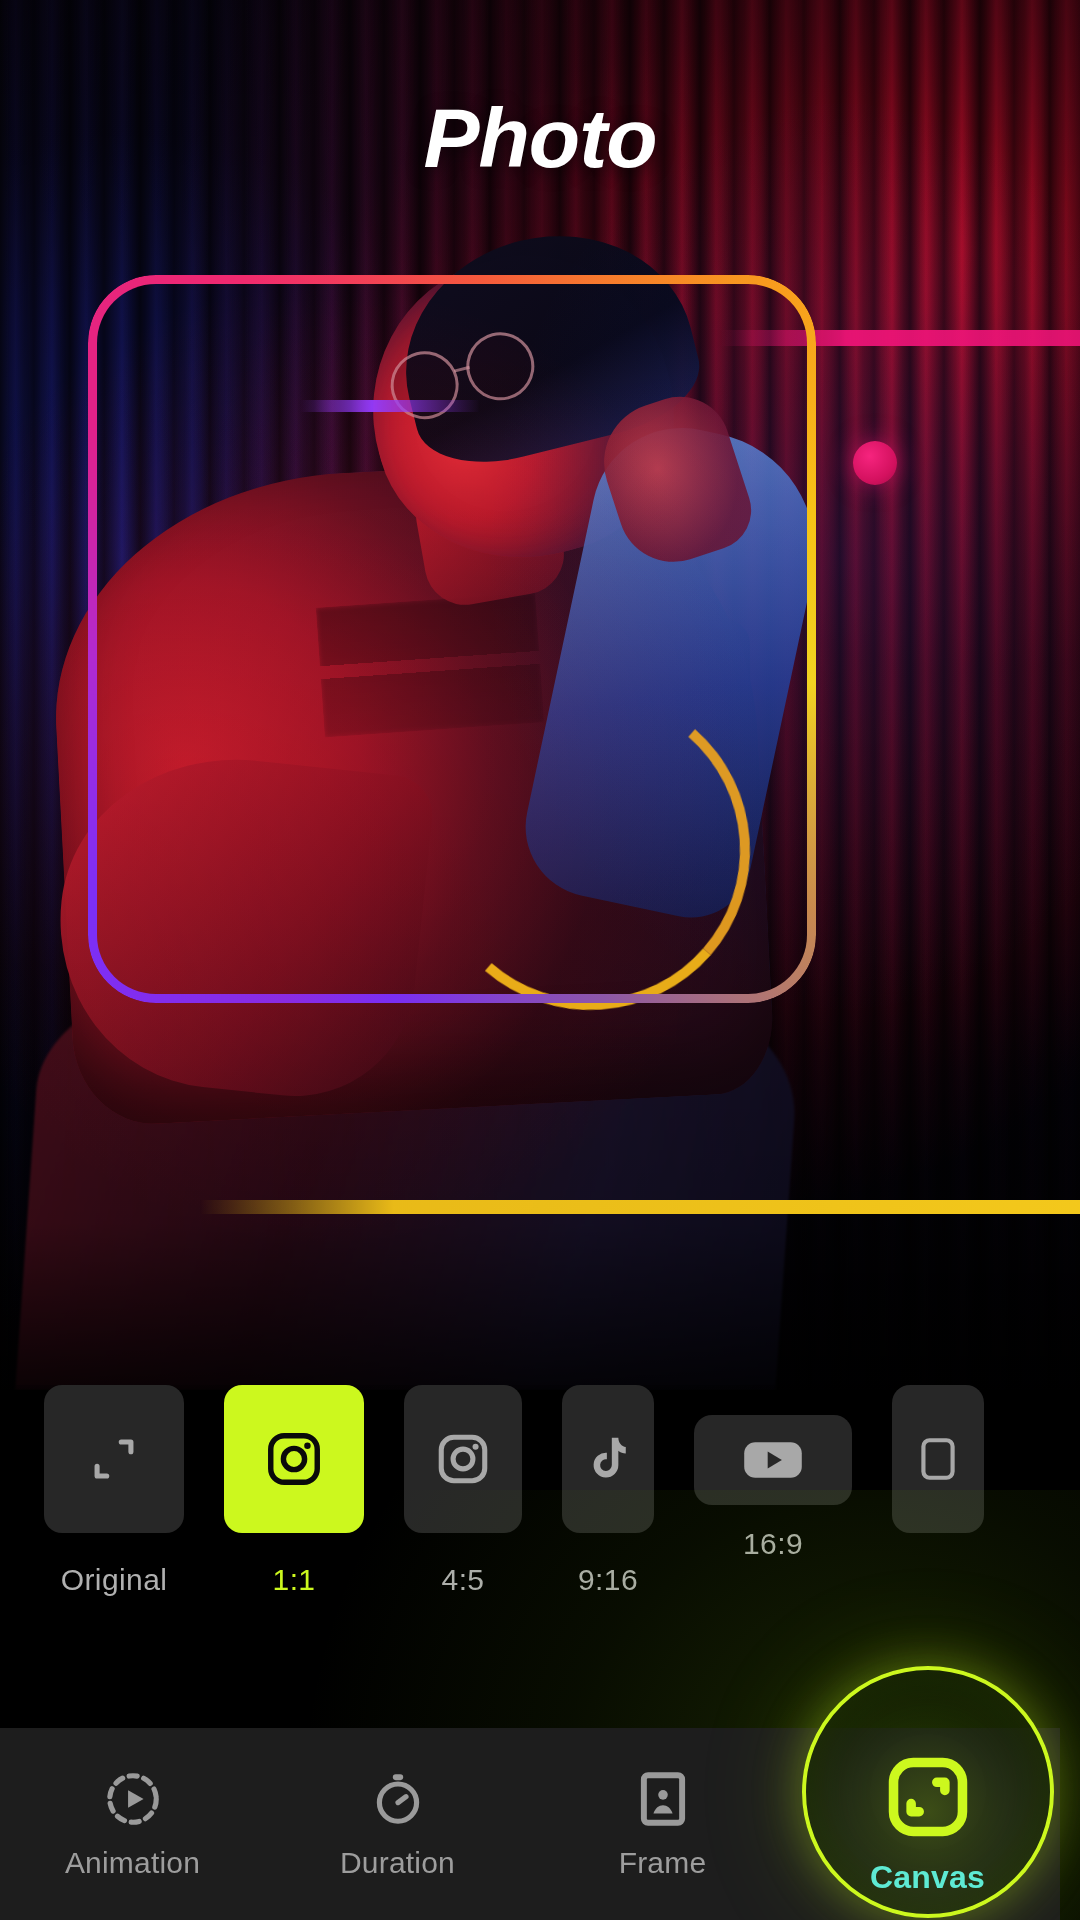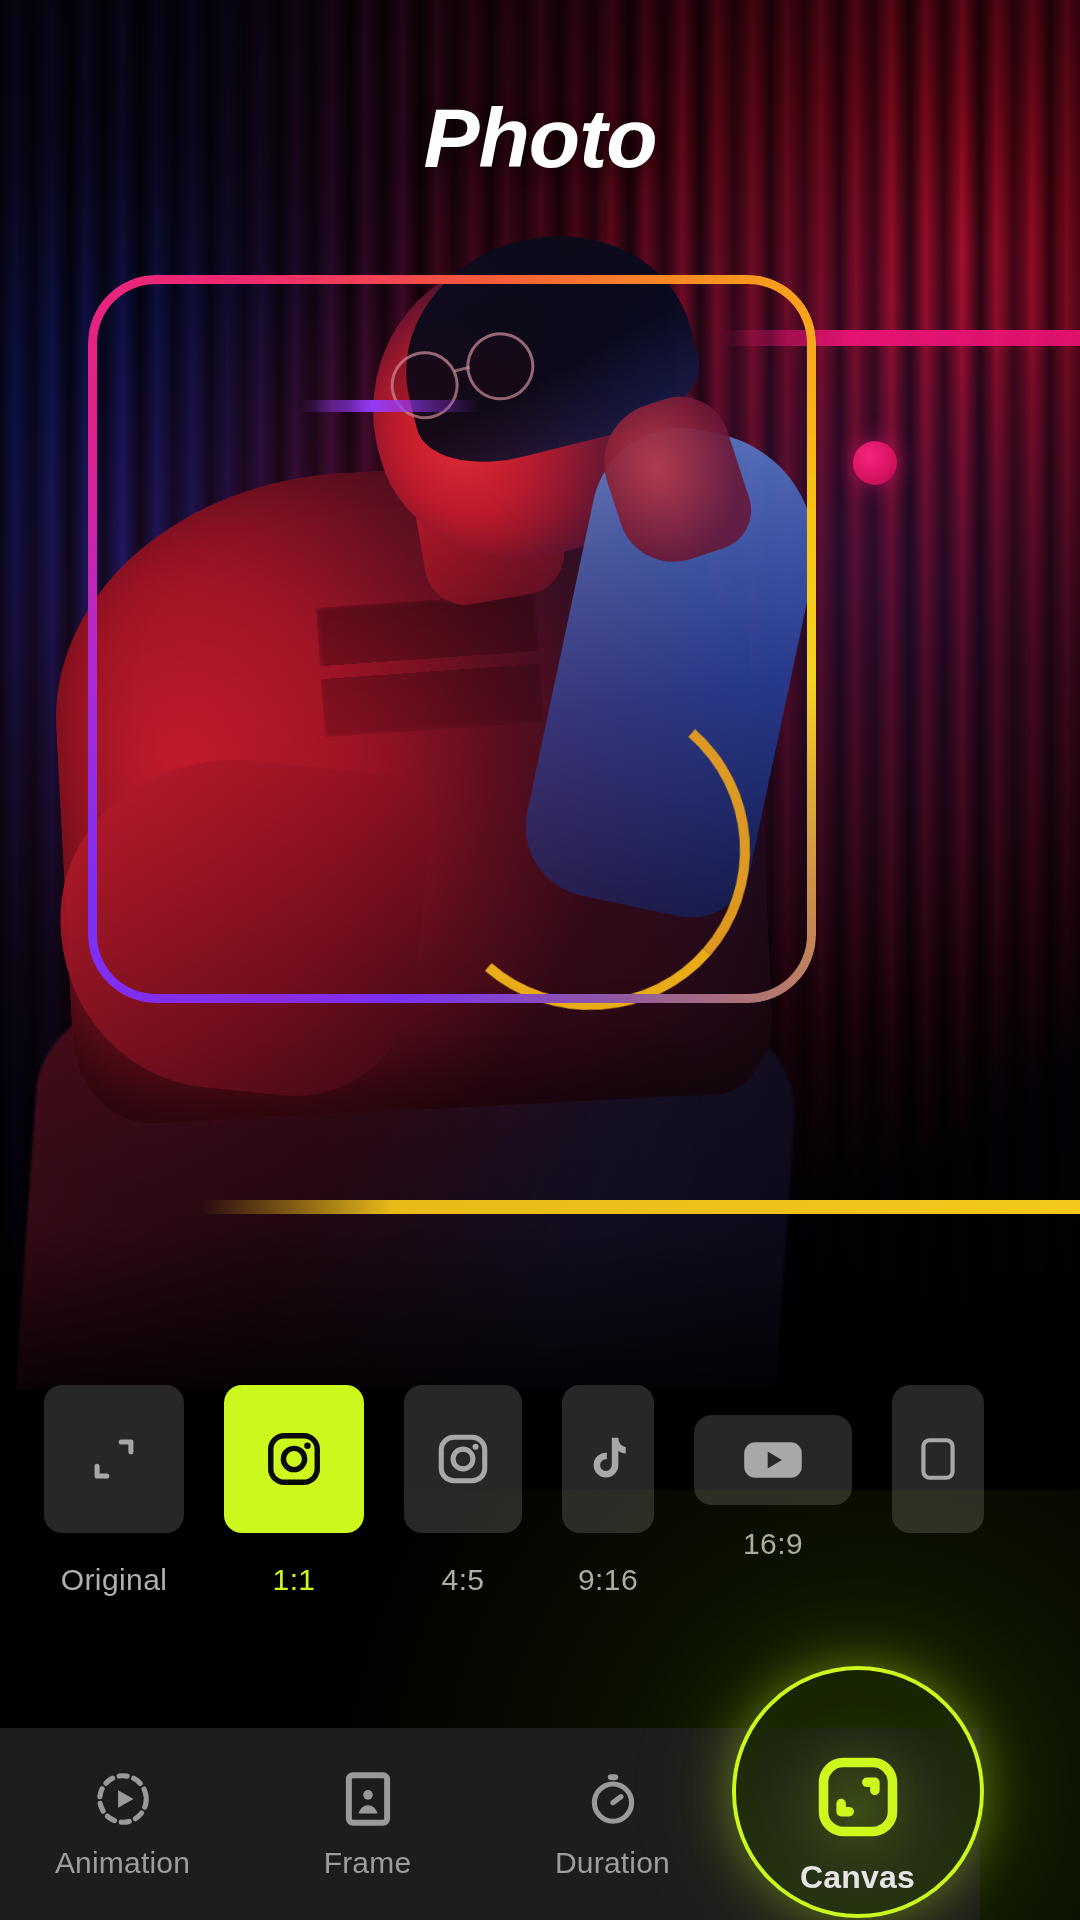--- a/index.html
+++ b/index.html
@@ -300,21 +300,21 @@
     letter-spacing:0.4px;
     white-space:nowrap;
   }
   .ratio-item.selected .ratio-label { color:#ccf81e; }
   .ratio-item.t16 .ratio-label { margin-top:22px; }
 
   
   .bottom-nav {
     position:absolute;
     left:0; bottom:0;
-    width:980px; height:192px;
+    width:1060px; height:192px;
     background:#1d1d1d;
     display:flex;
     align-items:flex-end;
     z-index:9;
   }
   .nav-item {
     flex:1 1 0;
     height:192px;
     display:flex;
     flex-direction:column;
@@ -327,21 +327,21 @@
   .nav-label {
     font-size:30px;
     color:#9d9d9d;
     letter-spacing:0.2px;
     white-space:nowrap;
   }
   .nav-icon { width:62px; height:62px; display:block; }
 
   
   .nav-item.active { color:#ccf81e; }
-  .nav-item.active .nav-label { color:#e5e5e5; font-weight:bold; }
+  .nav-item.active .nav-label { color:#5eead4; font-weight:bold; }
   .nav-fab {
     position:absolute;
     left:50%; top:-62px;
     transform:translateX(-50%);
     width:252px; height:252px;
     border-radius:50%;
     border:4px solid #ccf81e;
     background:radial-gradient(circle at 50% 58%, rgba(120,170,10,0.34) 0%, rgba(50,80,6,0.30) 42%, rgba(10,16,4,0.92) 78%, rgba(6,10,2,0.98) 100%);
     box-shadow:
       0 0 48px rgba(204,248,30,0.34),
@@ -474,34 +474,34 @@
       <svg class="nav-icon" viewBox="0 0 24 24" fill="none">
         <circle cx="12" cy="12" r="9" stroke="currentColor" stroke-width="2" stroke-dasharray="3.2 2.6" stroke-linecap="round"></circle>
         <path d="M10.1 8.6l6 3.4-6 3.4z" fill="currentColor"></path>
       </svg>
       <div class="nav-label">Animation</div>
     </div>
 
 
     <div class="nav-item">
       <svg class="nav-icon" viewBox="0 0 24 24" fill="none">
+        <circle cx="12" cy="13.4" r="7.2" stroke="currentColor" stroke-width="2"></circle>
+        <rect x="10" y="2.4" width="4" height="2.3" rx="1.1" fill="currentColor"></rect>
+        <path d="M12 13.4l3.1-2.3" stroke="currentColor" stroke-width="2" stroke-linecap="round"></path>
+      </svg>
+      <div class="nav-label">Duration</div>
+    </div>
+
+    <div class="nav-item">
+      <svg class="nav-icon" viewBox="0 0 24 24" fill="none">
         <rect x="4.6" y="2.8" width="14.8" height="18.4" rx="1.6" stroke="currentColor" stroke-width="2.3"></rect>
         <circle cx="12" cy="10.4" r="1.85" fill="currentColor"></circle>
         <path d="M8.3 17.6c.7-2.1 2.1-3.2 3.7-3.2s3 1.1 3.7 3.2z" fill="currentColor"></path>
       </svg>
       <div class="nav-label">Frame</div>
-    </div>
-
-    <div class="nav-item">
-      <svg class="nav-icon" viewBox="0 0 24 24" fill="none">
-        <circle cx="12" cy="13.4" r="7.2" stroke="currentColor" stroke-width="2"></circle>
-        <rect x="10" y="2.4" width="4" height="2.3" rx="1.1" fill="currentColor"></rect>
-        <path d="M12 13.4l3.1-2.3" stroke="currentColor" stroke-width="2" stroke-linecap="round"></path>
-      </svg>
-      <div class="nav-label">Duration</div>
     </div>
 
 
     <div class="nav-item active">
       <div class="nav-fab"></div>
       <svg class="nav-icon" viewBox="0 0 24 24" fill="none">
         <rect x="2.6" y="2.6" width="18.8" height="18.8" rx="5.4" stroke="currentColor" stroke-width="2.6"></rect>
         <path d="M14.4 8h2.2v2.2" stroke="currentColor" stroke-width="2.6" stroke-linecap="round" stroke-linejoin="round"></path>
         <path d="M9.6 16H7.4v-2.2" stroke="currentColor" stroke-width="2.6" stroke-linecap="round" stroke-linejoin="round"></path>
       </svg>

